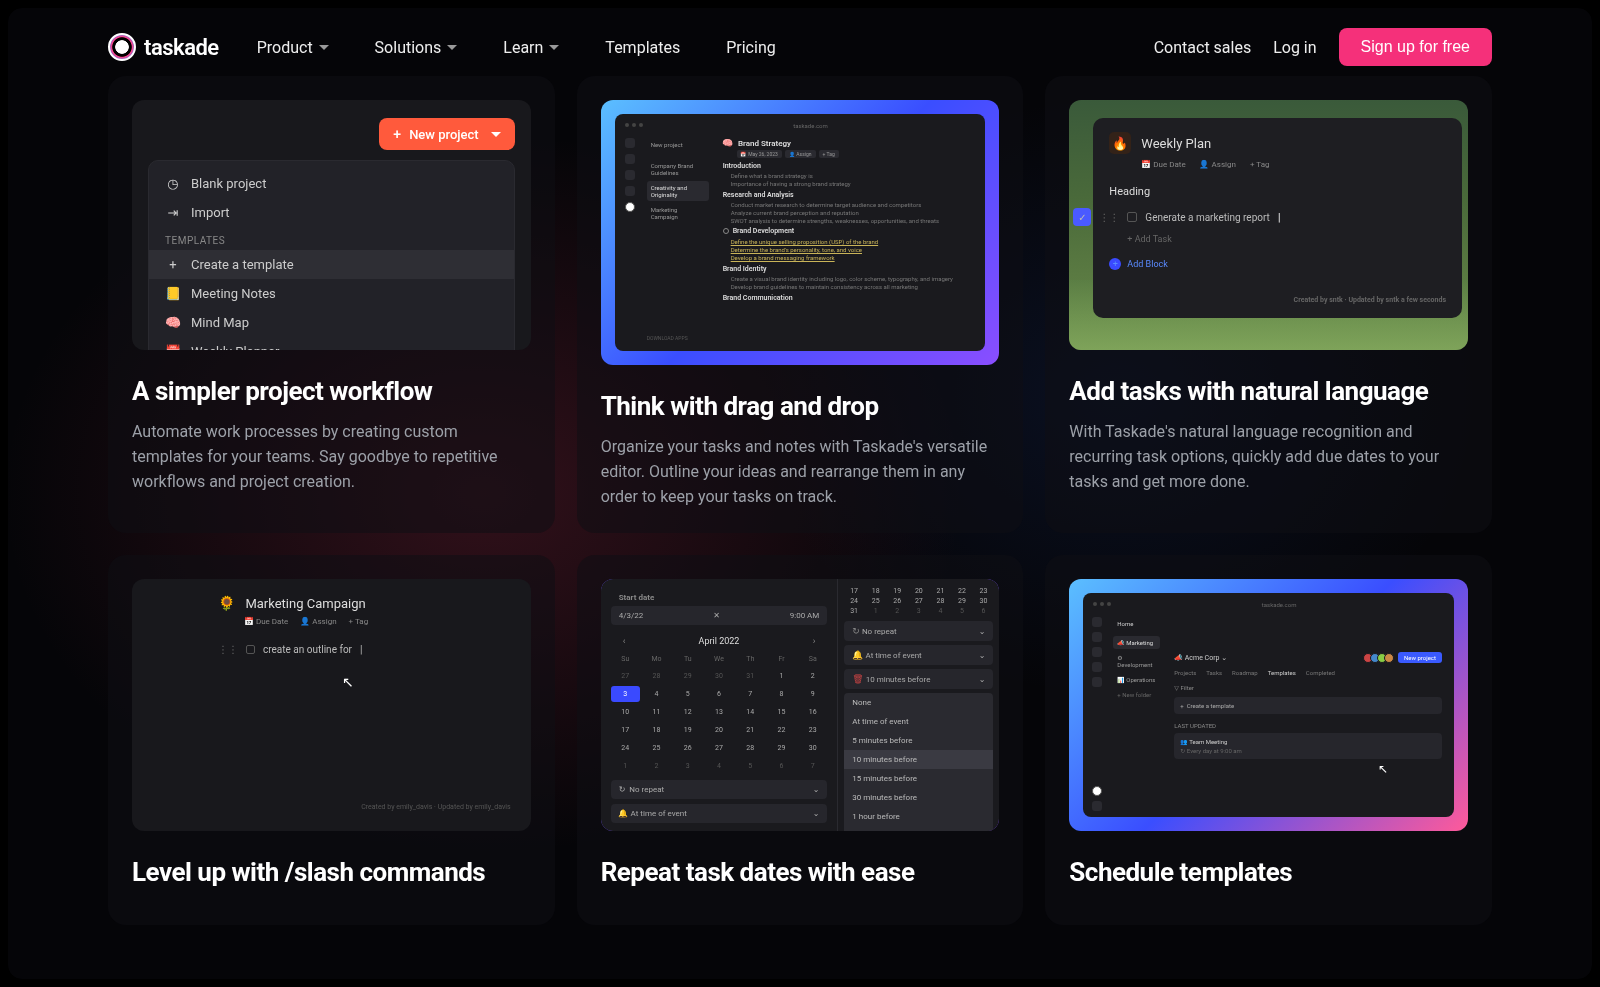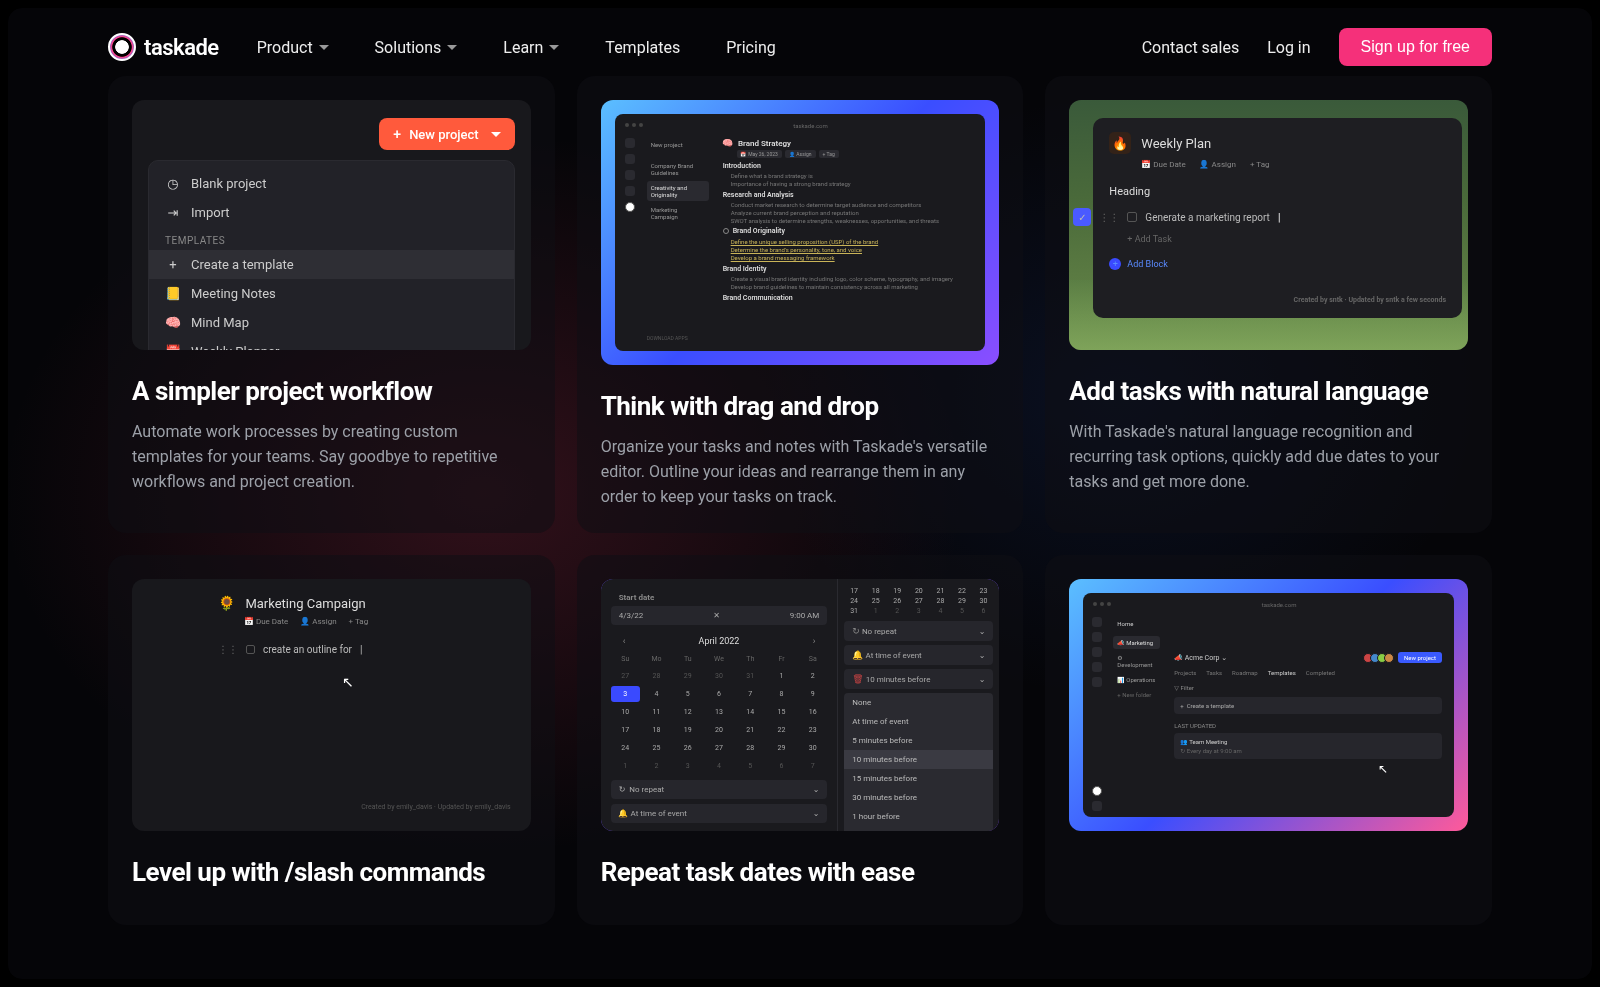--- a/index.html
+++ b/index.html
@@ -68,21 +68,21 @@
 .chevron {
   width: 0; height: 0;
   border-left: 5px solid transparent;
   border-right: 5px solid transparent;
   border-top: 5px solid #999;
 }
 .header-right {
   margin-left: auto;
   display: flex;
   align-items: center;
-  gap: 28px;
+  gap: 22px;
 }
 .header-right a {
   color: #eee;
   font-size: 16px;
   text-decoration: none;
 }
 .signup-btn {
   background: #f5307a;
   color: #fff;
   border: none;
@@ -428,21 +428,21 @@
             <div style="margin-left:14px"><span class="c2-tag">📅 <span>May 26, 2023</span></span><span class="c2-tag">👤 <span>Assign</span></span><span class="c2-tag">+ <span>Tag</span></span></div>
             <div class="c2-h">Introduction</div>
             <div class="c2-line">Define what a brand strategy is</div>
             <div class="c2-line">Importance of having a strong brand strategy</div>
             <div class="c2-h">Research and Analysis</div>
             <div class="c2-line">Conduct market research to determine target audience and competitors</div>
             <div class="c2-line">Analyze current brand perception and reputation</div>
             <div class="c2-line">SWOT analysis to determine strengths, weaknesses, opportunities, and threats</div>
             <div style="display:flex; align-items:center; gap:4px;">
                   <span style="width:6px;height:6px;border:1px solid #888;border-radius:50%"></span>
-                  <span class="c2-h" style="margin:2px 0">Brand Originality</span>
+                  <span class="c2-h" style="margin:2px 0">Brand Development</span>
                 </div>
             <div class="c2-line u">Define the unique selling proposition (USP) of the brand</div>
             <div class="c2-line u">Determine the brand's personality, tone, and voice</div>
             <div class="c2-line u">Develop a brand messaging framework</div>
             <div class="c2-h">Brand Identity</div>
             <div class="c2-line">Create a visual brand identity including logo, color scheme, typography, and imagery</div>
             <div class="c2-line">Develop brand guidelines to maintain consistency across all marketing</div>
             <div class="c2-h" style="margin-bottom:0">Brand Communication</div>
           </div>
         </div>
@@ -693,16 +693,17 @@
             <div class="c6-section">LAST UPDATED</div>
             <div class="c6-item">
               <div style="color:#ccc">👥 <span>Team Meeting</span></div>
               <div style="color:#666; margin-top:2px">↻ <span>Every day at 9:00 am</span></div>
             </div>
           </div>
         </div>
       </div>
       <div class="c6-cursor-icon">↖</div>
     </div>
+    <div class="card-title">Schedule templates</div>
   </div>
 
 </div>
 </div>
 
 </body></html>

